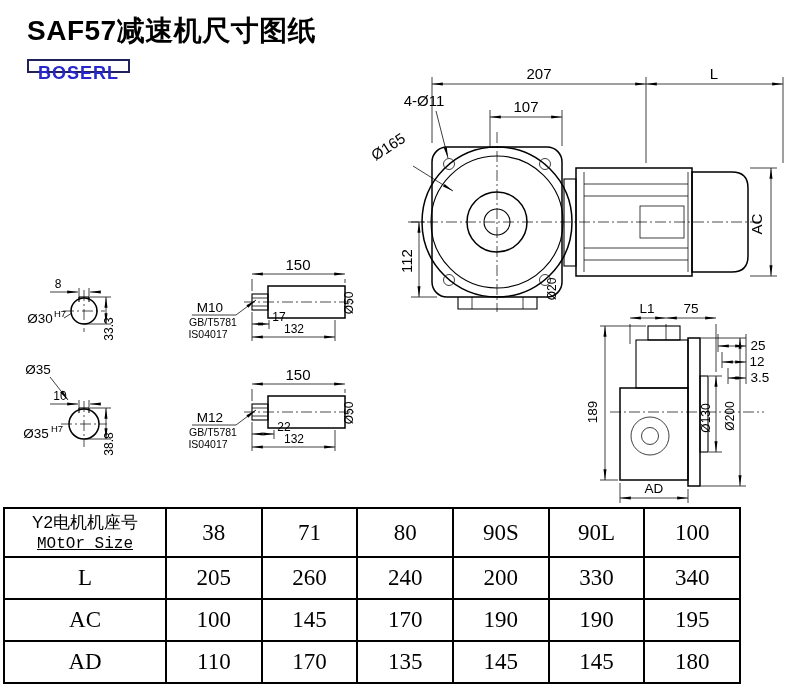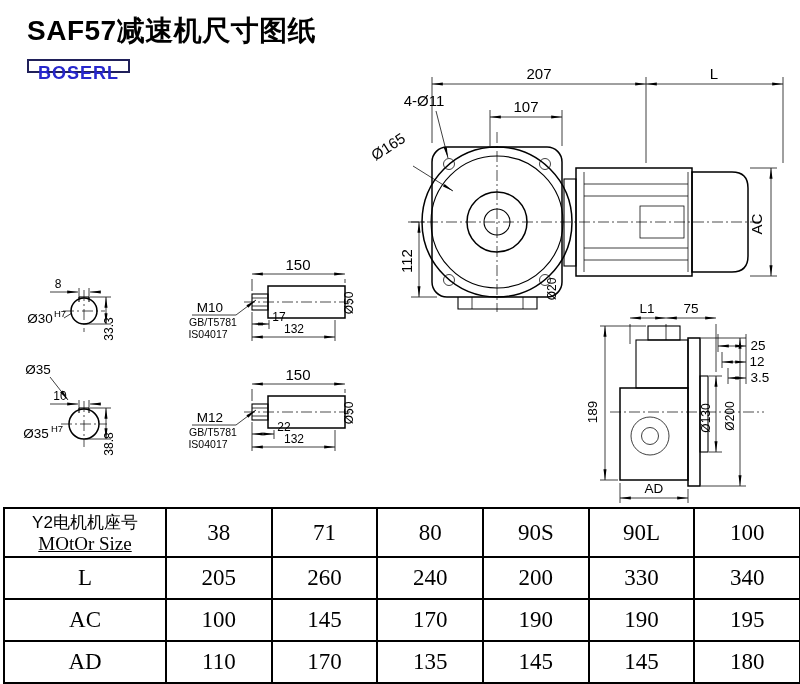--- a/index.html
+++ b/index.html
@@ -19,27 +19,27 @@
   .cl{stroke:#000;stroke-width:.7;fill:none;stroke-dasharray:11 3 2 3}
   .dim{stroke:#000;stroke-width:.75;fill:none;marker-start:url(#arw);marker-end:url(#arw)}
   .lead{stroke:#000;stroke-width:.75;fill:none;marker-end:url(#arw)}
   text.t{font-family:"Liberation Sans",sans-serif;font-size:15px;fill:#000;text-anchor:middle}
   text.t2{font-size:13.5px}
   text.ts{font-size:12px}
   text.tt{font-size:10.5px}
   text.tiny{font-size:9.5px}
 
   
-  .dim-table{position:absolute;left:3px;top:507px;width:798px;border-collapse:collapse;
+  .dim-table{position:absolute;left:3px;top:507px;width:738px;border-collapse:collapse;
              table-layout:fixed;text-align:center;font-family:"Liberation Serif",serif}
   .dim-table td{border:2px solid #000;font-size:23px;padding:0;vertical-align:middle}
   .dim-table tr.hdr{height:49px}
   .dim-table tr.r{height:42px}
   .hcell .l1{font-size:17px;font-family:"Liberation Sans",sans-serif;line-height:22px}
-  .hcell .l2{font-size:19px;font-family:Liberation Serif, serif;
+  .hcell .l2{font-size:16px;font-family:Liberation Mono, monospace;
              text-decoration:underline;line-height:20px}
 </style>
 </head>
 <body>
 
 <div class="page-title">SAF57减速机尺寸图纸</div>
 <div class="brand-box">
   <span>BOSERL</span>
 </div>
 

